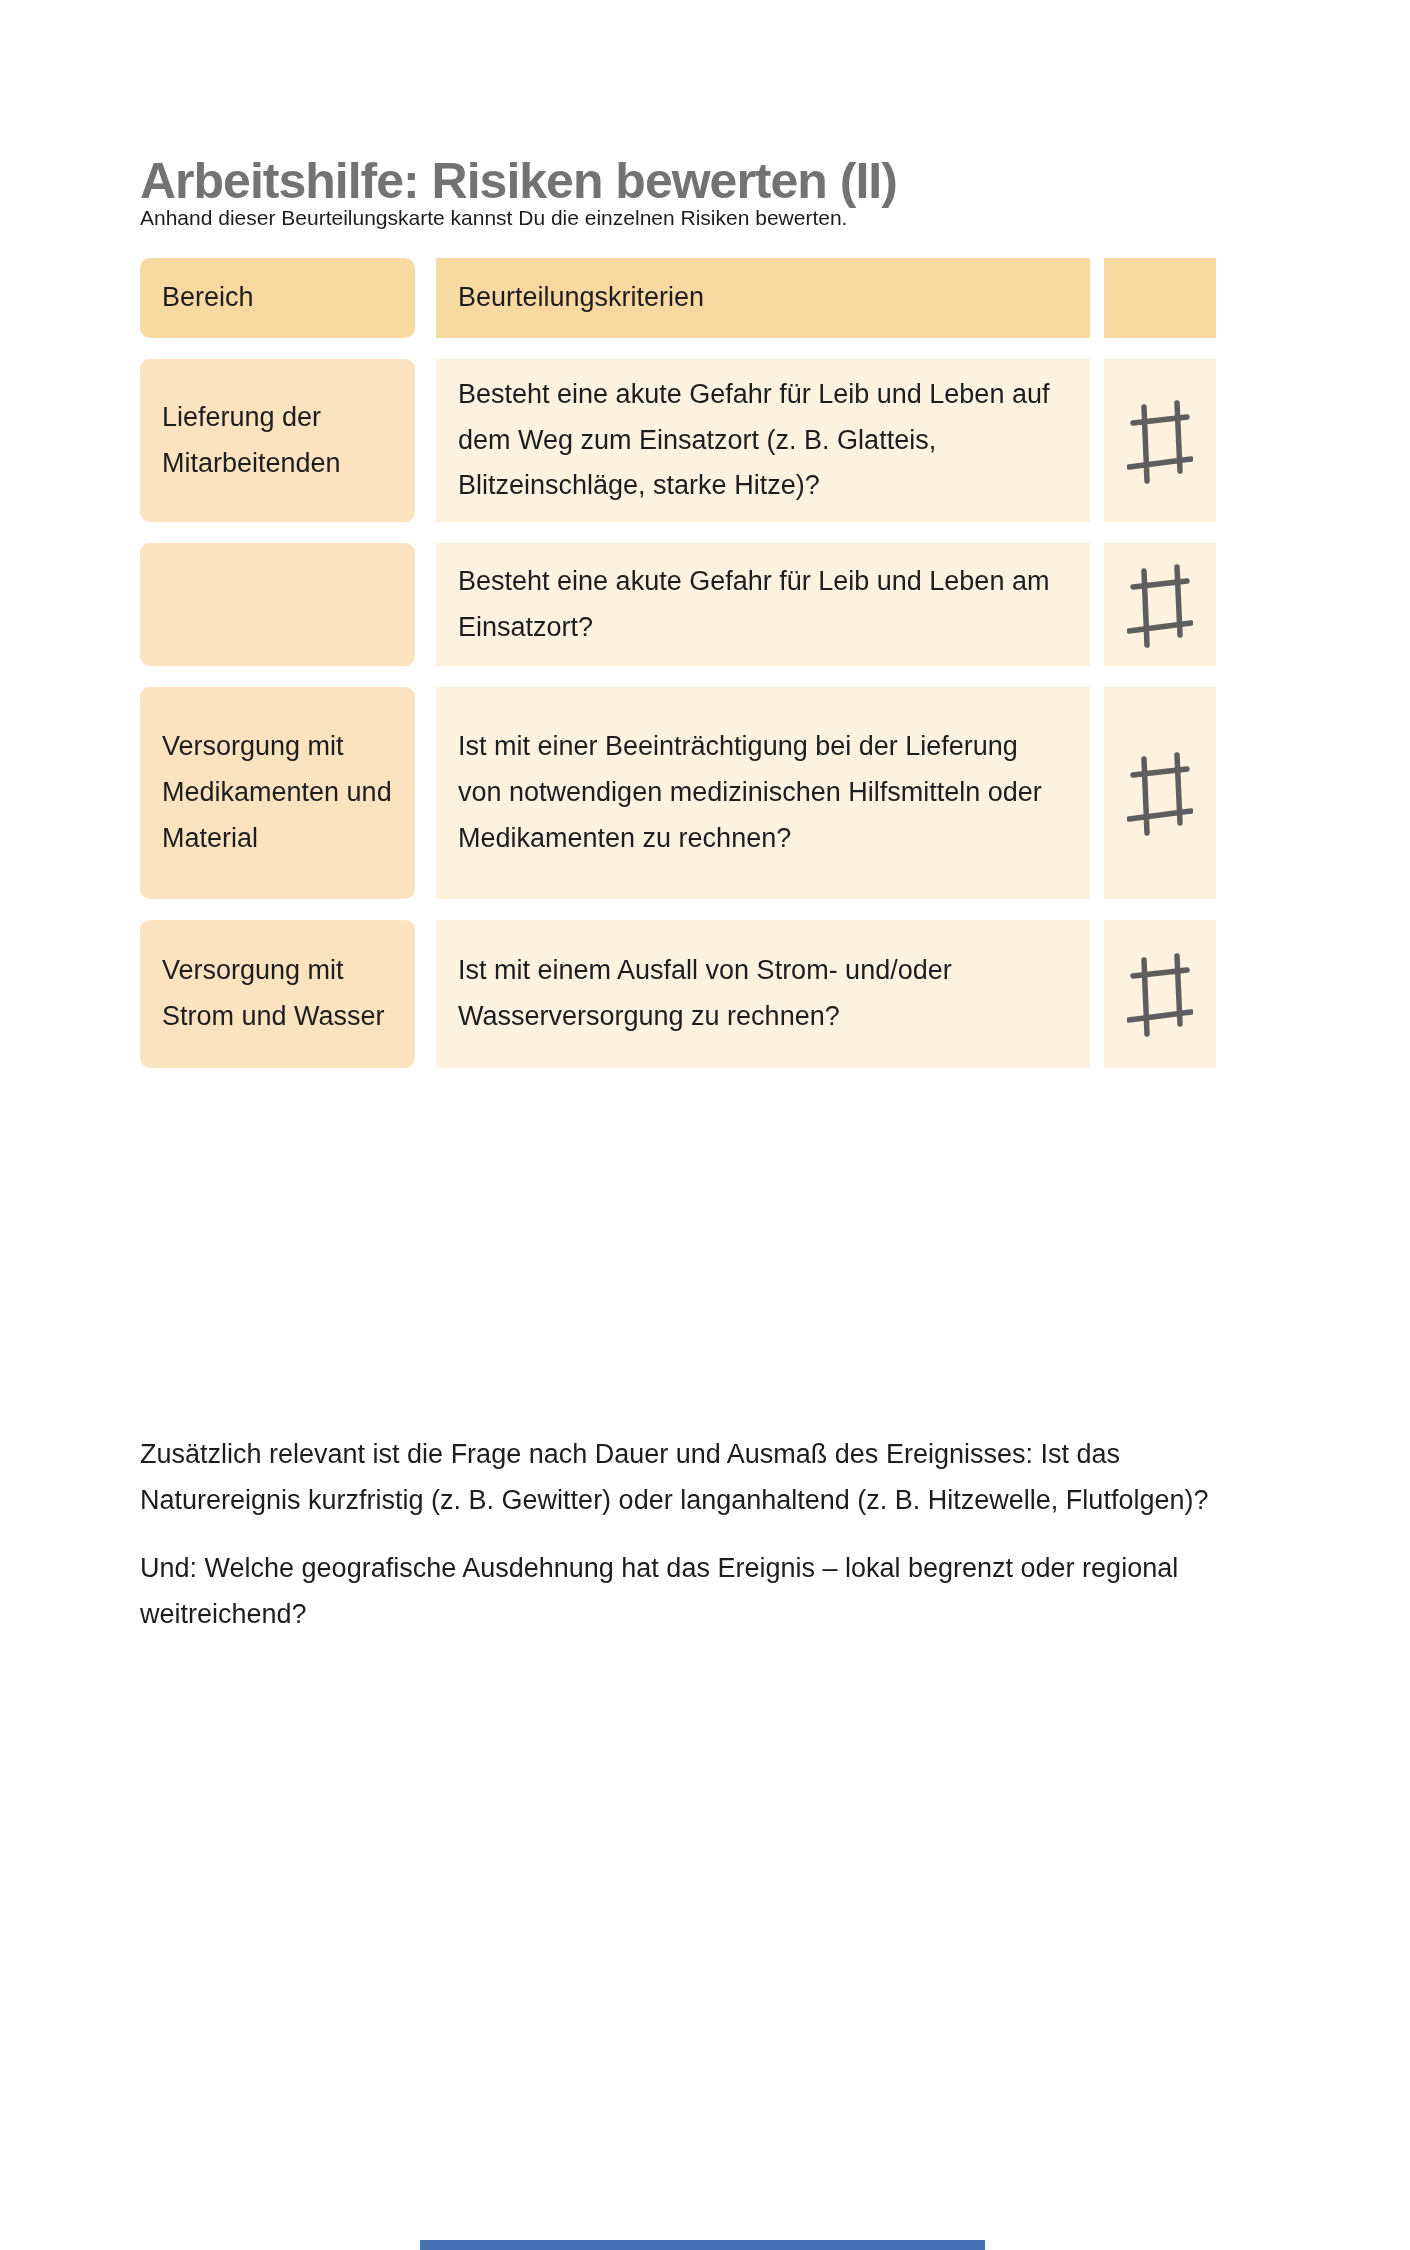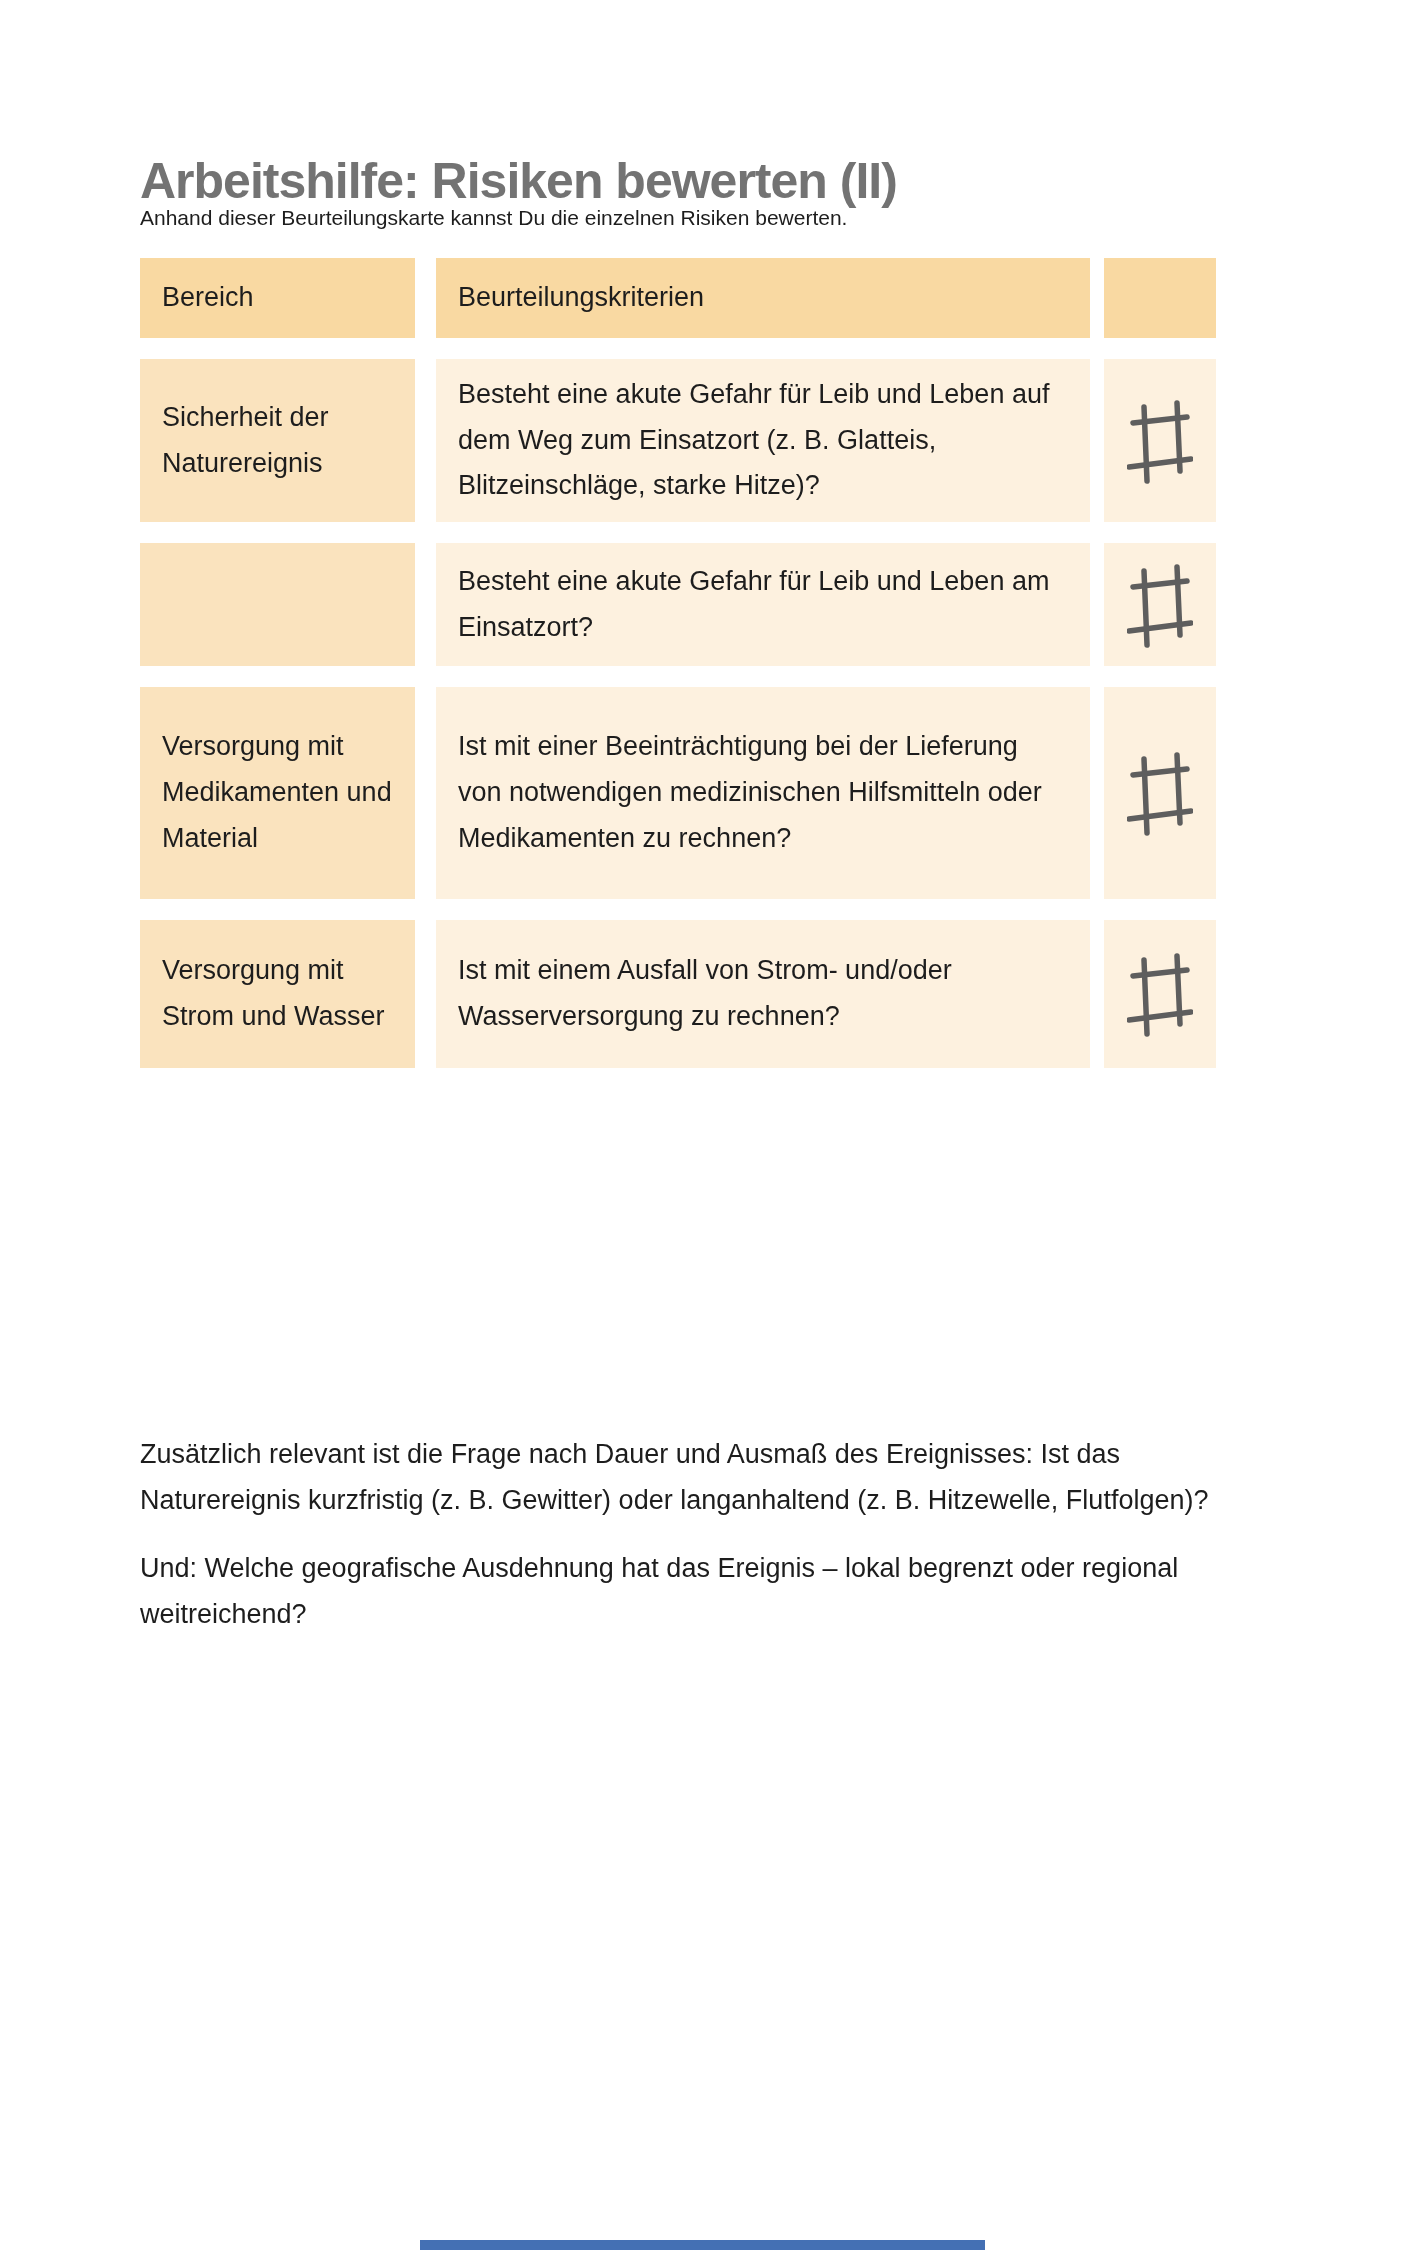--- a/index.html
+++ b/index.html
@@ -22,20 +22,21 @@
   }
   .table{
     position:absolute;left:140px;top:258px;width:1076px;
   }
   .trow{display:flex;margin-bottom:21px;}
   .cell{box-sizing:border-box;font-size:27px;line-height:1.7;}
   .c1{
     width:275px;margin-right:21px;background:#fae3be;
     display:flex;align-items:center;
     padding:10px 14px 10px 22px;
+    border-radius:10px;
   }
   .c2{
     width:654px;margin-right:14px;background:#fdf1df;
     display:flex;align-items:center;
     padding:12px 40px 12px 22px;
   }
   .c3{
     width:112px;background:#fdf1df;
     display:flex;align-items:center;justify-content:center;
   }
@@ -73,21 +74,21 @@
 
   <div class="table">
 
     <div class="trow thead">
       <div class="cell c1">Bereich</div>
       <div class="cell c2">Beurteilungskriterien</div>
       <div class="cell c3"></div>
     </div>
 
     <div class="trow r1">
-      <div class="cell c1">Sicherheit der Naturereignis</div>
+      <div class="cell c1">Lieferung der Mitarbeitenden</div>
       <div class="cell c2">Besteht eine akute Gefahr für Leib und Leben auf dem Weg zum Einsatzort (z. B. Glatteis, Blitzeinschläge, starke Hitze)?</div>
       <div class="cell c3">
         <svg class="frame-icon" width="66" height="88" viewBox="0 0 66 88">
           <path d="M6 26 L60 20"></path>
           <path d="M2 70 L64 62"></path>
           <path d="M17 10 L20 84"></path>
           <path d="M50 6 L53 74"></path>
         </svg>
       </div>
     </div>

